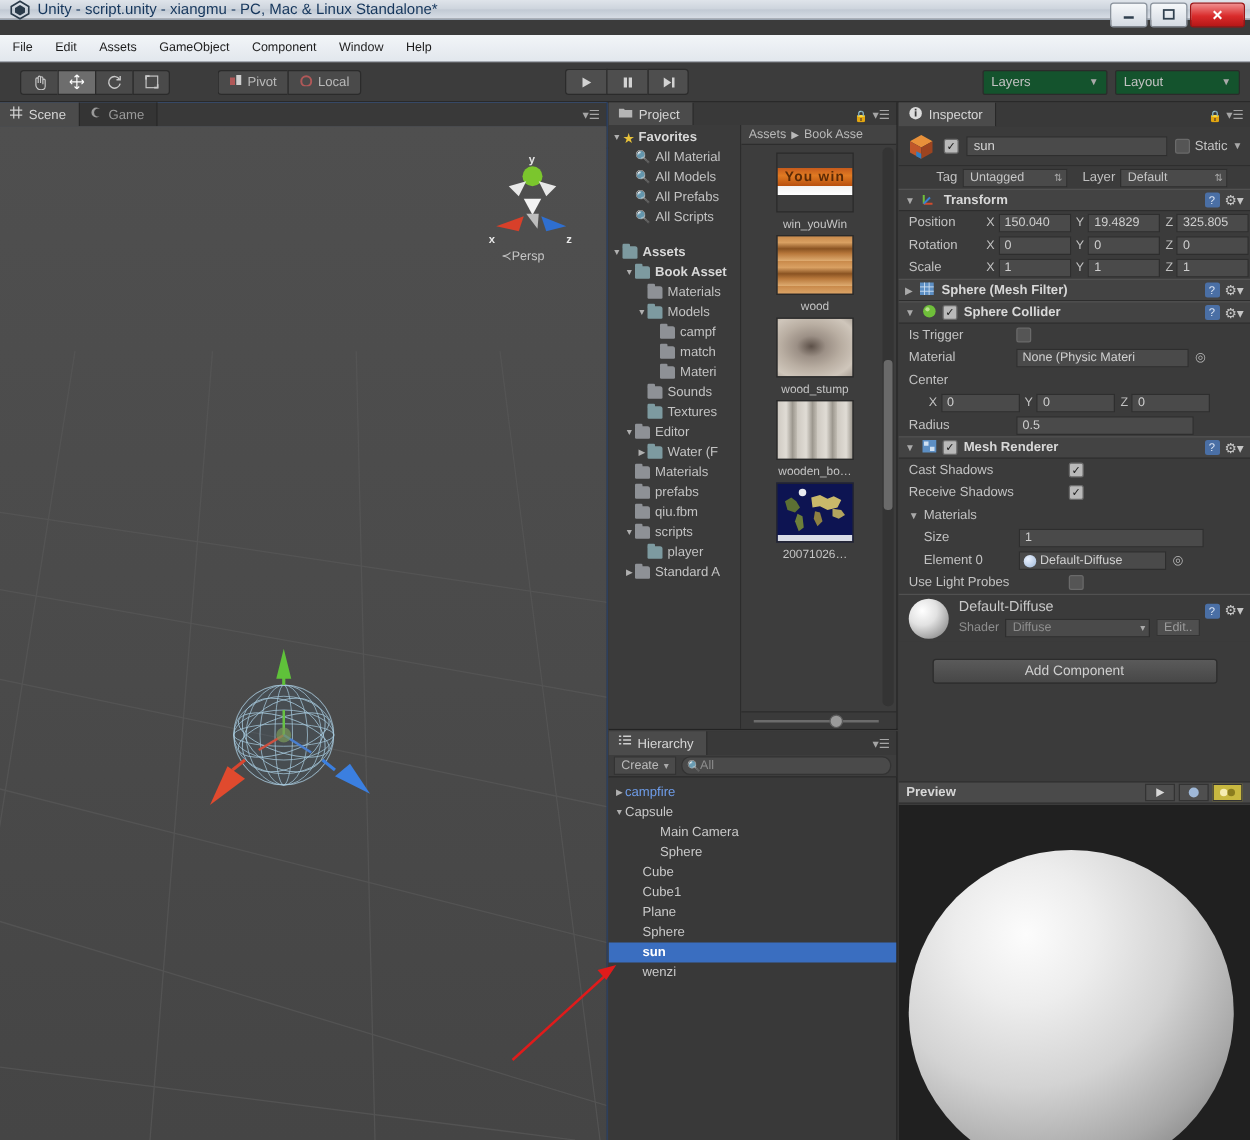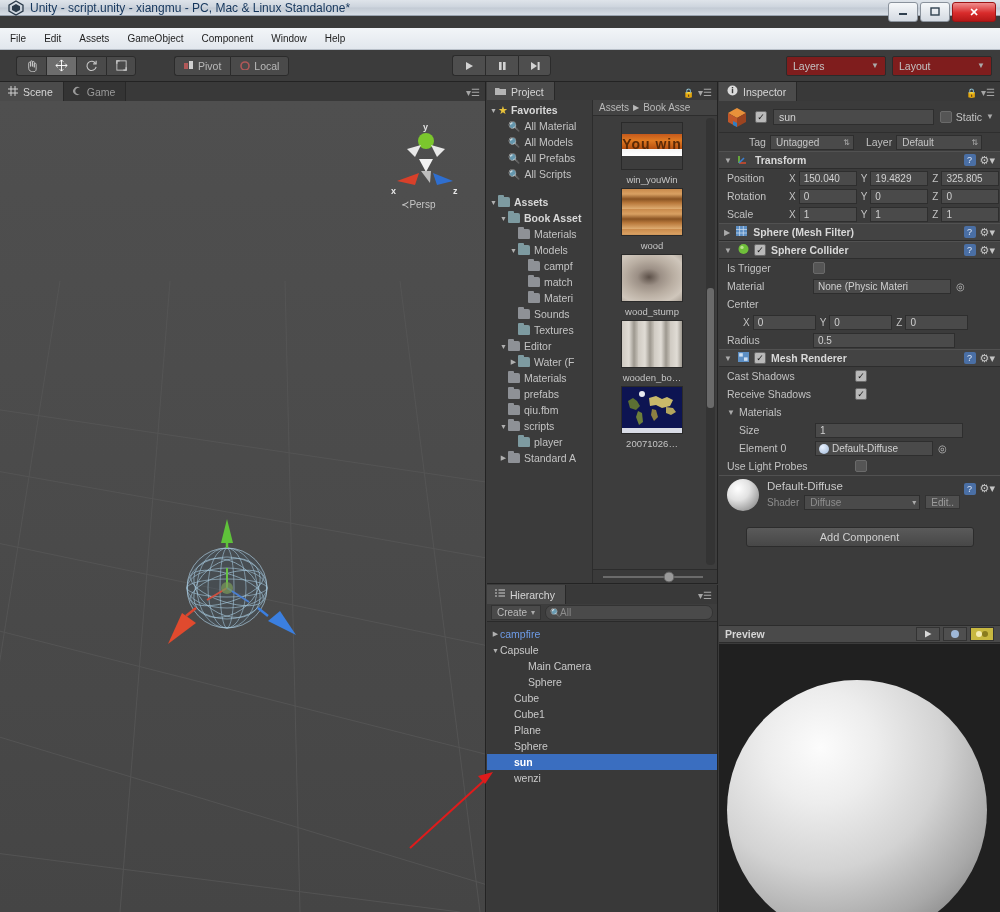--- a/index.html
+++ b/index.html
@@ -10,21 +10,21 @@
     background: #3b3b3b;
     overflow: hidden;
   }
   .app { position: relative; width: 1000px; height: 912px; }
 
   
   .titlebar {
     position: absolute; left:0; top:0; width:1000px; height:16px;
     background: linear-gradient(to bottom,#dfe4ea 0%, #cdd4dd 48%, #c2cad4 52%, #d8dee6 100%);
     border-bottom: 1px solid #9aa4b0;
-    display:flex; align-items:center; padding-left:8px;
+    display:flex; align-items:flex-start; padding-left:8px;
   }
   .title-icon { width:16px; height:16px; margin-right:6px; position:relative; flex:0 0 auto;}
   .title-text { font-size:12px; color:#15365c; font-weight:normal; white-space:nowrap; }
   .win-btns { position:absolute; right:4px; top:2px; display:flex; gap:2px; }
   .win-btn {
     width:30px; height:20px; border:1px solid #8a929c; border-radius:3px;
     background: linear-gradient(to bottom,#f6f8fa,#d4dae2);
     display:flex; align-items:center; justify-content:center;
     color:#30404f; font-size:11px;
   }
@@ -70,21 +70,21 @@
   .play-group { position:absolute; left:452px; display:flex; }
   .playbtn {
     width:33px; height:21px; background:#4e4e4e;
     border:1px solid #2b2b2b; border-right:none;
     display:flex; align-items:center; justify-content:center; color:#d2d2d2;
   }
   .playbtn:first-child { border-radius:3px 0 0 3px; }
   .playbtn:last-child { border-right:1px solid #2b2b2b; border-radius:0 3px 3px 0; }
   .right-drops { position:absolute; right:8px; display:flex; gap:6px; }
   .drop {
-    width:100px; height:20px; background:#7f1d1d; border:1px solid #2b2b2b;
+    width:100px; height:20px; background:#14532d; border:1px solid #2b2b2b;
     border-radius:2px; display:flex; align-items:center; padding:0 6px;
     color:#c3c3c3; font-size:10.5px; justify-content:space-between;
   }
   .caret { font-size:8px; color:#aaa; }
 
   
   .panel-tab-row {
     height:19px; background:#393939; display:flex; align-items:flex-end;
     position:relative;
   }
@@ -683,21 +683,21 @@
 
       <div class="proj-grid">
         <div class="crumb">
           <span>Assets</span>
           <span style="font-size:8px">▶</span>
           <span>Book Asse</span>
         </div>
 
         <div class="asset-cell" style="left:28px; top:22px;">
           <div class="asset-thumb" style="background:linear-gradient(to bottom,#3d3d3d 0%,#3d3d3d 24%,#c4591c 24%,#e07a22 38%,#b8500f 56%,#f3f3f3 56%,#ffffff 72%,#3d3d3d 72%);">
-            <div style="text-align:center;color:#5b2a06;font-size:14px;font-weight:bold;padding-top:13px;letter-spacing:1px;">You win</div>
+            <div style="text-align:center;color:#5b2a06;font-size:11px;font-weight:bold;padding-top:13px;letter-spacing:1px;">You win</div>
           </div>
           <div class="asset-label">win_youWin</div>
         </div>
 
         <div class="asset-cell" style="left:28px; top:88px;">
           <div class="asset-thumb" style="background:repeating-linear-gradient(to bottom,#c98a4b 0px,#d9a062 5px,#8a5322 10px,#b9793c 14px,#e0ae73 20px);"></div>
           <div class="asset-label">wood</div>
         </div>
 
         <div class="asset-cell" style="left:28px; top:154px;">

